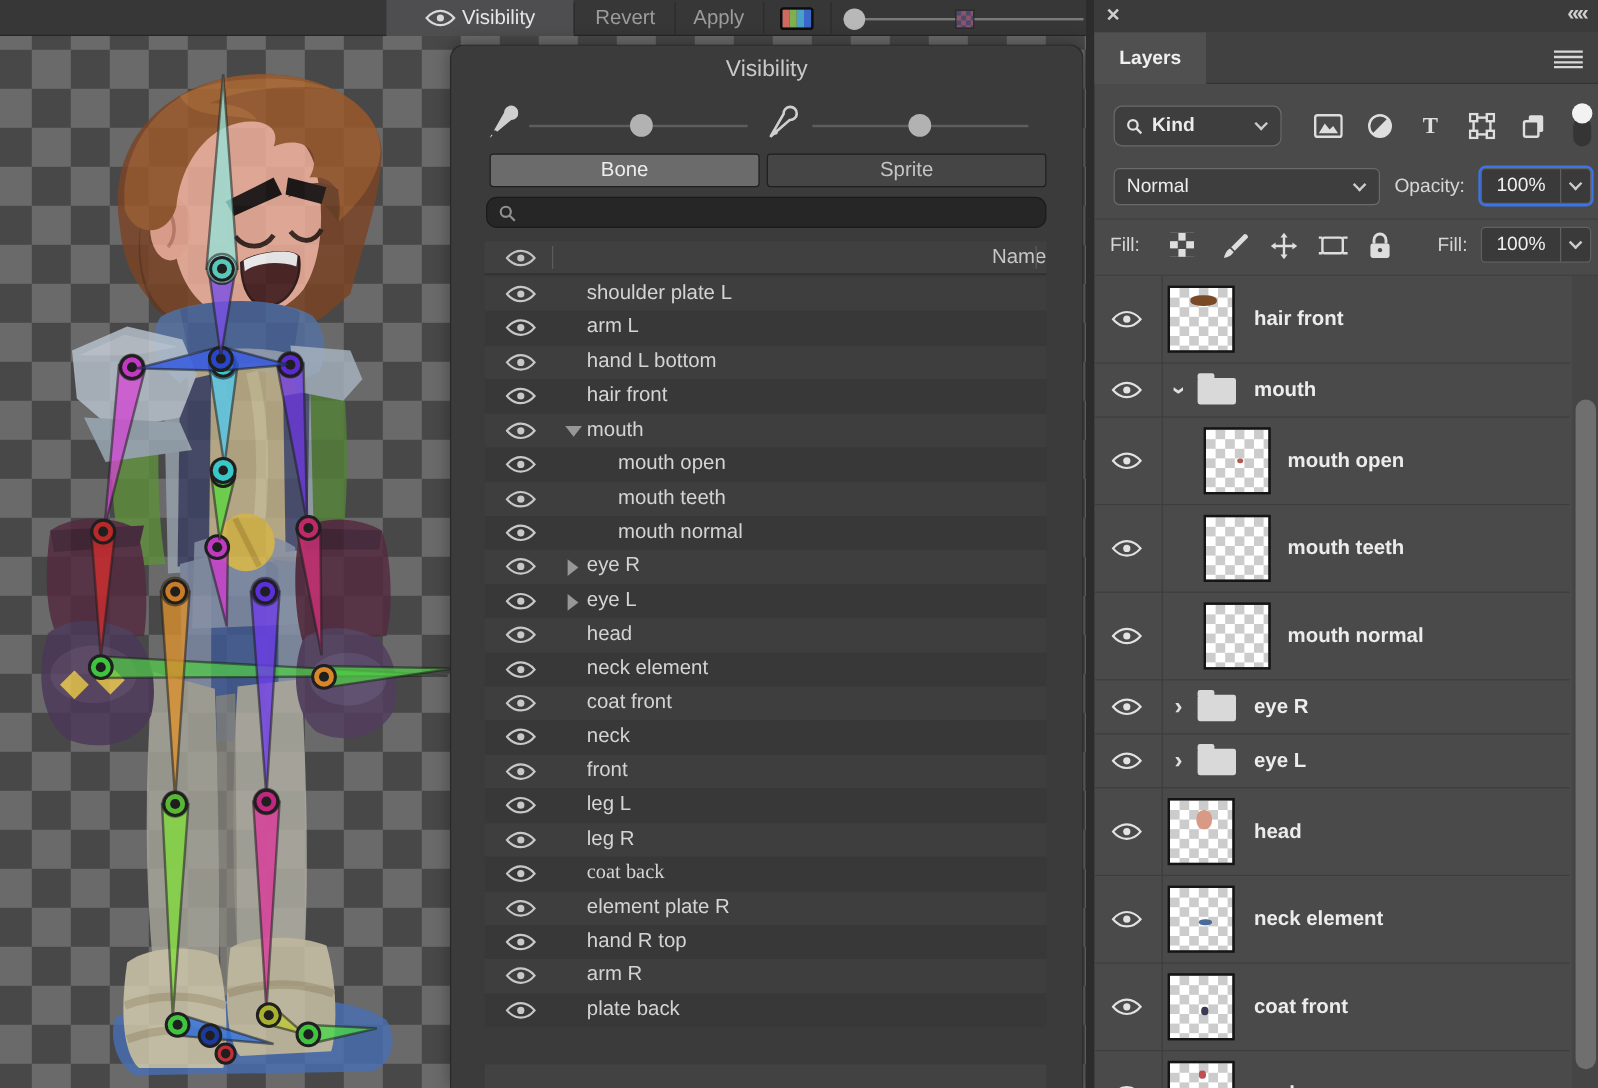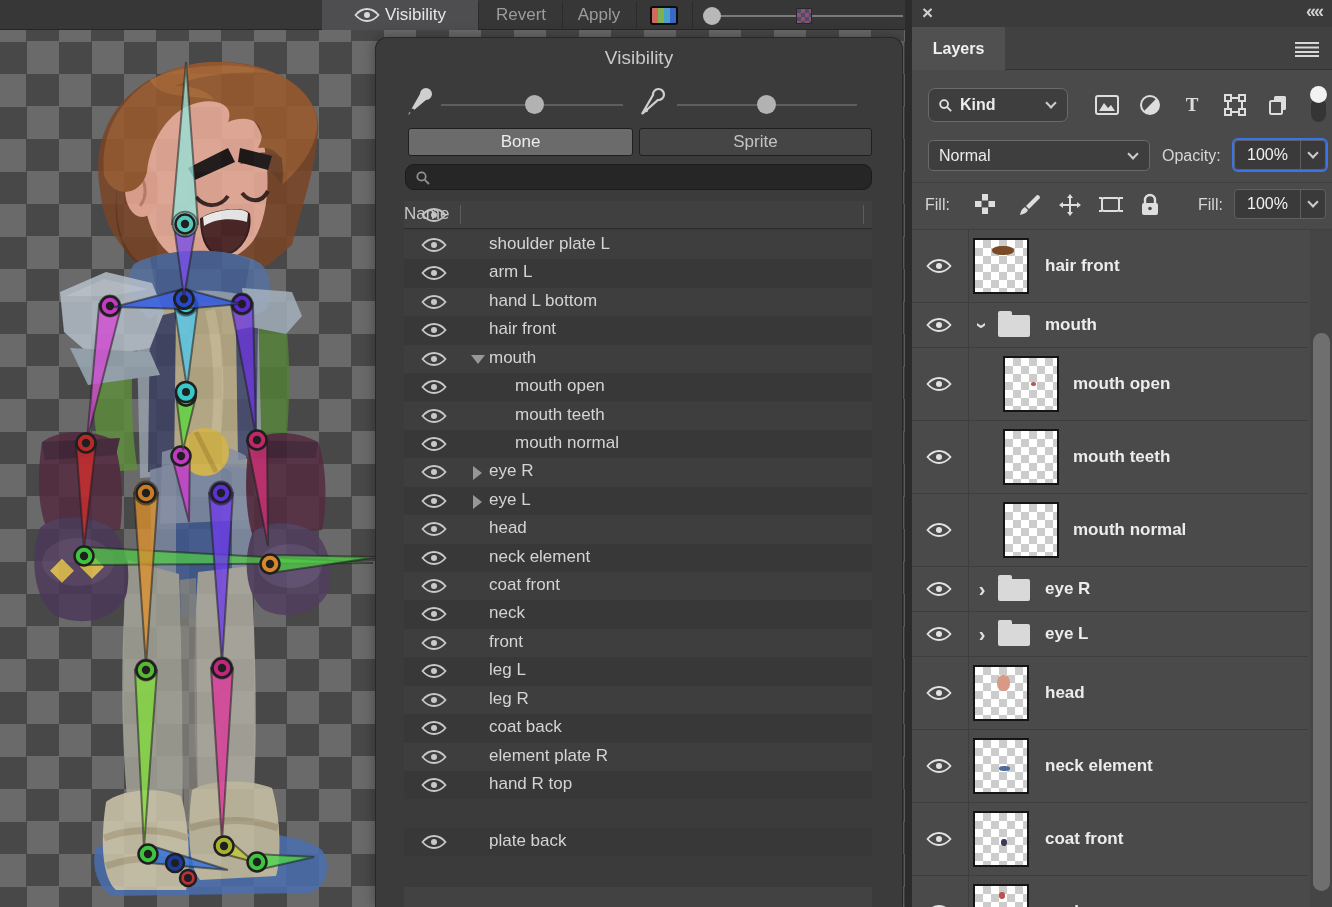--- a/index.html
+++ b/index.html
@@ -324,21 +324,21 @@
       </svg>
     </div>
     <div id="vis-header">
       <span class="veye">
         <svg width="26" height="16" viewBox="0 0 26 16">
             <path d="M13 2 C7 2 3 6.2 1.5 8 C3 9.8 7 14 13 14 C19 14 23 9.8 24.5 8 C23 6.2 19 2 13 2 Z" fill="none" stroke="#c2c2c2" stroke-width="1.8"></path>
             <circle cx="13" cy="8" r="3" fill="#c2c2c2"></circle>
           </svg>
       </span>
       <span class="hsep" style="left:56px"></span>
-      <span style="position:absolute;left:0;width:100%;text-align:left;top:3px">Name</span>
+      <span style="position:absolute;left:0;width:100%;text-align:right;top:3px">Name</span>
       <span class="hsep" style="left:459px"></span>
     </div>
     <div id="vis-rows">
         <div class="vrow even" style="top: 0px;">
           <span class="veye" style="color:#c8c8c8"><svg width="26" height="16" viewBox="0 0 26 16">
               <path d="M13 2 C7 2 3 6.2 1.5 8 C3 9.8 7 14 13 14 C19 14 23 9.8 24.5 8 C23 6.2 19 2 13 2 Z" fill="none" stroke="currentColor" stroke-width="1.8"></path>
               <circle cx="13" cy="8" r="3" fill="currentColor"></circle>
             </svg></span>
           <span class="vlabel lv0">shoulder plate L</span>
         </div>
@@ -450,40 +450,47 @@
             </svg></span>
           <span class="vlabel lv0">leg L</span>
         </div>
         <div class="vrow even" style="top: 454.72px;">
           <span class="veye" style="color:#c8c8c8"><svg width="26" height="16" viewBox="0 0 26 16">
               <path d="M13 2 C7 2 3 6.2 1.5 8 C3 9.8 7 14 13 14 C19 14 23 9.8 24.5 8 C23 6.2 19 2 13 2 Z" fill="none" stroke="currentColor" stroke-width="1.8"></path>
               <circle cx="13" cy="8" r="3" fill="currentColor"></circle>
             </svg></span>
           <span class="vlabel lv0">leg R</span>
         </div>
-        <div class="vrow odd" style="top: 483.14px;">
+        <div class="vrow odd" style="top: 483.14px; font-family: Liberation Serif, serif;">
           <span class="veye" style="color:#c8c8c8"><svg width="26" height="16" viewBox="0 0 26 16">
               <path d="M13 2 C7 2 3 6.2 1.5 8 C3 9.8 7 14 13 14 C19 14 23 9.8 24.5 8 C23 6.2 19 2 13 2 Z" fill="none" stroke="currentColor" stroke-width="1.8"></path>
               <circle cx="13" cy="8" r="3" fill="currentColor"></circle>
             </svg></span>
           <span class="vlabel lv0">coat back</span>
         </div>
         <div class="vrow even" style="top: 511.56px;">
           <span class="veye" style="color:#c8c8c8"><svg width="26" height="16" viewBox="0 0 26 16">
               <path d="M13 2 C7 2 3 6.2 1.5 8 C3 9.8 7 14 13 14 C19 14 23 9.8 24.5 8 C23 6.2 19 2 13 2 Z" fill="none" stroke="currentColor" stroke-width="1.8"></path>
               <circle cx="13" cy="8" r="3" fill="currentColor"></circle>
             </svg></span>
           <span class="vlabel lv0">element plate R</span>
         </div>
         <div class="vrow odd" style="top: 539.98px;">
           <span class="veye" style="color:#c8c8c8"><svg width="26" height="16" viewBox="0 0 26 16">
               <path d="M13 2 C7 2 3 6.2 1.5 8 C3 9.8 7 14 13 14 C19 14 23 9.8 24.5 8 C23 6.2 19 2 13 2 Z" fill="none" stroke="currentColor" stroke-width="1.8"></path>
               <circle cx="13" cy="8" r="3" fill="currentColor"></circle>
             </svg></span>
           <span class="vlabel lv0">hand R top</span>
+        </div>
+        <div class="vrow even" style="top: 568.4px;">
+          <span class="veye" style="color:#c8c8c8"><svg width="26" height="16" viewBox="0 0 26 16">
+              <path d="M13 2 C7 2 3 6.2 1.5 8 C3 9.8 7 14 13 14 C19 14 23 9.8 24.5 8 C23 6.2 19 2 13 2 Z" fill="none" stroke="currentColor" stroke-width="1.8"></path>
+              <circle cx="13" cy="8" r="3" fill="currentColor"></circle>
+            </svg></span>
+          <span class="vlabel lv0">arm R</span>
         </div>
         <div class="vrow odd" style="top: 596.82px;">
           <span class="veye" style="color:#c8c8c8"><svg width="26" height="16" viewBox="0 0 26 16">
               <path d="M13 2 C7 2 3 6.2 1.5 8 C3 9.8 7 14 13 14 C19 14 23 9.8 24.5 8 C23 6.2 19 2 13 2 Z" fill="none" stroke="currentColor" stroke-width="1.8"></path>
               <circle cx="13" cy="8" r="3" fill="currentColor"></circle>
             </svg></span>
           <span class="vlabel lv0">plate back</span>
         </div>
       </div>
     <div id="vis-empty"></div>

